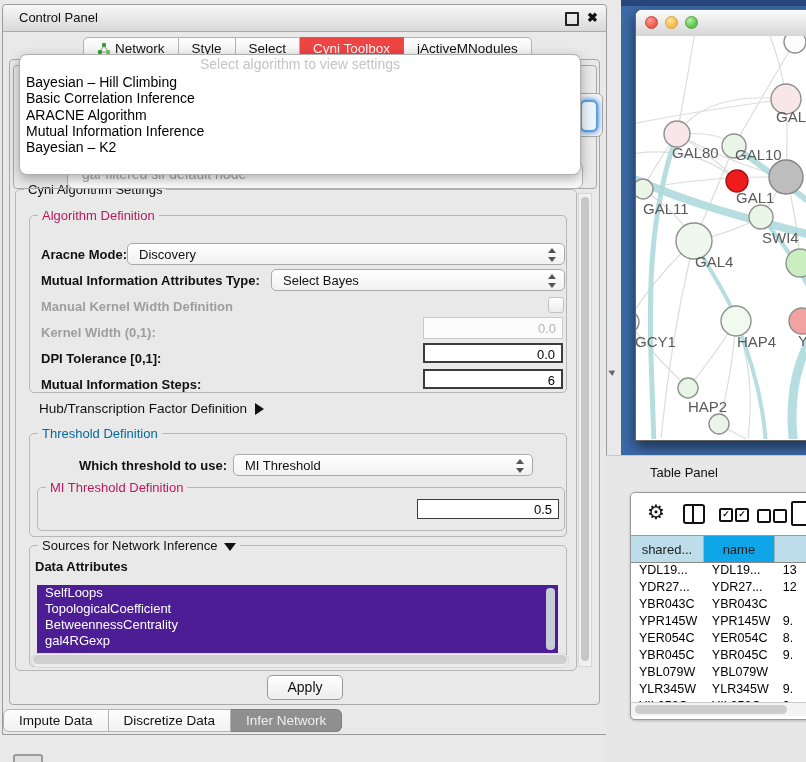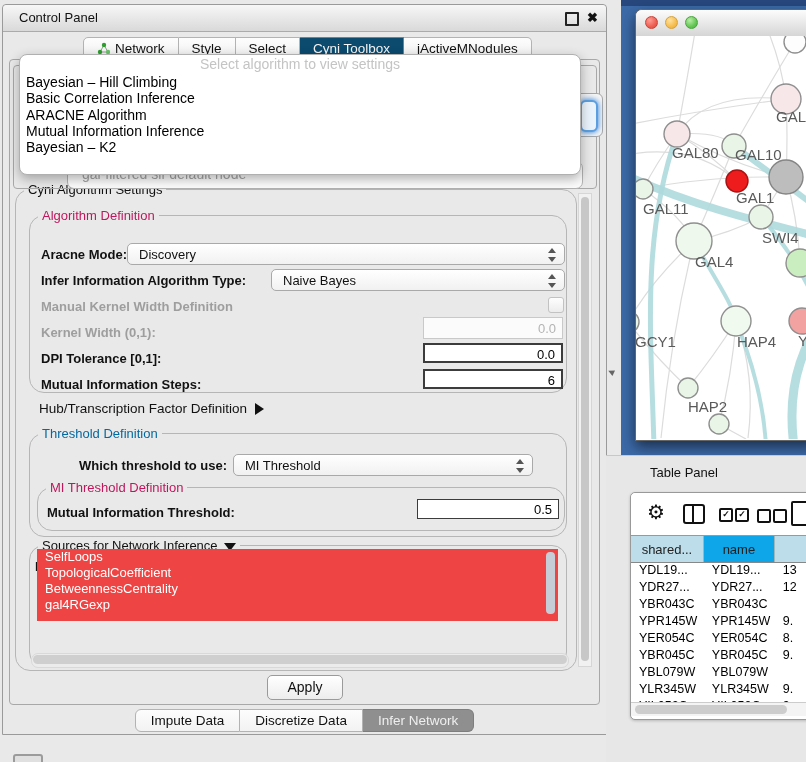--- a/index.html
+++ b/index.html
@@ -12,38 +12,38 @@
                border-bottom:1px solid #ababab;border-radius:4px 4px 0 0}
   #cp-title{left:16px;top:5px;font-size:13px;color:#111}
   .winbtn-float{right:27px;top:7px;width:10px;height:10px;border:2px solid #222;border-radius:1px}
   .winbtn-close{right:8px;top:5px;font-size:13px;font-weight:bold;color:#111;line-height:15px}
   
   #cp-tabs{left:80px;top:32px;display:flex;height:23px}
   .tab{display:flex;align-items:center;gap:5px;padding:0 13px;font-size:13.5px;color:#111;
        background:linear-gradient(#fdfdfd,#f0f0f0);border:1px solid #b3b3b3;border-left:none;white-space:nowrap}
   .tab:first-child{border-left:1px solid #b3b3b3;border-radius:5px 0 0 5px}
   .tab:last-child{border-radius:0 5px 5px 0}
-  .tab.sel{background:#0c4a6e;color:#f5f5f5;border-color:#7e7e7e}
+  .tab.sel{background:#ef4444;color:#f5f5f5;border-color:#7e7e7e}
   
   #cp-content{left:6px;top:54px;width:589px;height:644px;border:1px solid #a8a8a8;border-radius:4px;background:#e9e9e9}
   
   #hidden-group{left:10px;top:60px;width:582px;height:122px;border:1px solid #a8a8a8;border-radius:4px;z-index:4}
   #focus-combo{left:566px;top:88px;width:32px;height:42px;border:1px solid #a6a6a6;border-radius:6px;background:#f4f4f4;z-index:5}
   #focus-combo .glow{position:absolute;right:4px;top:6px;width:14px;height:28px;border:2px solid #5b9fe0;
                      border-radius:6px;background:#eaf2fb;box-shadow:0 0 5px 1px #5a9ae0}
   #ghost-combo{left:64px;top:156px;width:500px;height:26px;border:1px solid #b2b2b2;border-radius:7px;background:#fcfcfc;
                font-size:14px;color:#a3a3a3;line-height:25px;padding-left:14px;z-index:5;white-space:nowrap;overflow:hidden}
   
   #popup{left:16px;top:49px;width:560px;height:119px;background:#fff;border:1px solid #b0b0b0;border-radius:8px;
          box-shadow:0 4px 12px rgba(0,0,0,.3);z-index:50;overflow:hidden}
   #popup .prompt{height:19px;line-height:19px;text-align:center;color:#c4c4c4;font-size:14px}
   #popup .item{height:16.3px;line-height:16.3px;padding-left:6px;font-size:14px;color:#000;white-space:nowrap}
   #popup .item.bold{font-weight:normal}
   
-  .groupbox{position:absolute;border:1px solid #b6b6b6;border-radius:15px}
+  .groupbox{position:absolute;border:1px solid #b6b6b6;border-radius:5px}
   .legend{position:absolute;top:-8px;left:8px;background:#e9e9e9;padding:0 4px;font-size:13px;color:#111;white-space:nowrap}
   .legend.blue{color:#be185d}
   .legend.green{color:#0369a1}
   .lbl{position:absolute;font-size:13px;font-weight:bold;color:#111;white-space:nowrap}
   .lbl.dim{color:#9e9e9e}
   .lbl.plain{font-weight:normal;font-size:13.5px}
   
   .combo{position:absolute;height:22px;background:linear-gradient(#ffffff,#f1f1f1);border:1px solid #a9a9a9;
          border-radius:5px;font-size:13px;color:#111;line-height:21px;padding-left:11px;box-sizing:border-box;white-space:nowrap}
   .combo .caps{position:absolute;right:8px;top:3px;width:9px;height:16px}
@@ -55,32 +55,32 @@
   .field{position:absolute;height:20px;background:#fff;border:2px solid #3c3c3c;font-size:13px;color:#000;
          text-align:right;line-height:20px;padding-right:6px;box-sizing:border-box}
   .field.dis{border:1px solid #c9c9c9;background:#fbfbfb;color:#b4b4b4}
   .checkbox{position:absolute;width:14px;height:14px;border:1px solid #c2c2c2;border-radius:3px;
             background:linear-gradient(#fefefe,#ececec)}
   .arrow-right{display:inline-block;width:0;height:0;border-top:6px solid transparent;border-bottom:6px solid transparent;
                border-left:9px solid #111;margin-left:8px;vertical-align:-2px}
   .arrow-down{display:inline-block;width:0;height:0;border-left:6px solid transparent;border-right:6px solid transparent;
               border-top:8px solid #111;margin-left:6px;vertical-align:-1px}
   
-  #attr-list{left:34px;top:544px;width:521px;height:72px;background:#ef4444;overflow:hidden}
+  #attr-list{left:34px;top:580px;width:521px;height:72px;background:#4c1d95;overflow:hidden}
   #attr-list .aitem{height:16px;line-height:16px;color:#fff;font-size:13px;padding-left:8px;white-space:nowrap}
   #attr-vscroll{position:absolute;right:3px;top:3px;width:9px;height:62px;background:#c6cdd6;border-radius:4px}
   #attr-hscroll{left:28px;top:648px;width:536px;height:13px;background:#ececec;border:1px solid #d9d9d9;border-radius:7px}
   #attr-hscroll .thumb{position:absolute;left:1px;top:1px;right:1px;height:9px;background:#cfcfcf;border-radius:5px}
   
   #set-scroll{left:575px;top:188px;width:14px;height:474px;background:#f1f1f1;border:1px solid #d6d6d6;box-sizing:border-box}
   #set-scroll .thumb{position:absolute;left:2px;top:3px;width:8px;height:464px;background:#c7c7c7;border-radius:4px}
   
   #apply-btn{left:264px;top:670px;width:74px;height:23px;background:linear-gradient(#ffffff,#ededed);
              border:1px solid #9a9a9a;border-radius:5px;font-size:14px;color:#111;text-align:center;line-height:22px}
-  #bottom-tabs{left:0;right:0;top:704px;display:flex;justify-content:center;height:23px}
+  #bottom-tabs{left:0;right:0;top:704px;display:flex;height:23px}
   .btab{display:flex;align-items:center;padding:0 15px;font-size:13.5px;color:#111;background:linear-gradient(#fdfdfd,#f2f2f2);
         border:1px solid #b3b3b3;border-left:none;white-space:nowrap}
   .btab:first-child{border-left:1px solid #b3b3b3;border-radius:6px 0 0 6px}
   .btab:last-child{border-radius:0 6px 6px 0}
   .btab.sel{background:#8f8f8f;color:#efefef;border-color:#7e7e7e}
   
   #splitter-mark{left:608px;top:369px;width:0;height:0;border-top:3px solid transparent;border-bottom:3px solid transparent;
                  border-right:6px solid #666;transform:rotate(25deg)}
   
   #net-bg{left:621px;top:0;width:185px;height:455px;background:#3c6aa8}
@@ -177,23 +177,23 @@
     </div>
 
   <div class="groupbox" style="left:26px;top:210px;width:536px;height:176px">
     <span class="legend blue">Algorithm Definition</span>
   </div>
   <span class="lbl" style="left:38px;top:242px">Aracne Mode:</span>
   <div class="combo" style="left:124px;top:238px;width:438px">
     <span>Discovery</span>
     <span class="caps"></span>
   </div>
-  <span class="lbl" style="left:38px;top:268px">Infer Information Algorithm Type:</span>
+  <span class="lbl" style="left:38px;top:268px">Mutual Information Attributes Type:</span>
   <div class="combo" style="left:268px;top:264px;width:294px">
-    <span>Naive Bayes</span>
+    <span>Select Bayes</span>
     <span class="caps"></span>
   </div>
   <span class="lbl dim" style="left:38px;top:294px">Manual Kernel Width Definition</span>
   <div class="checkbox" style="left:545px;top:292px"></div>
   <span class="lbl dim" style="left:38px;top:320px">Kernel Width (0,1):</span>
   <div class="field dis" style="left:420px;top:312px;width:140px;height:22px;line-height:21px">0.0</div>
   <span class="lbl" style="left:38px;top:346px">DPI Tolerance [0,1]:</span>
   <div class="field" style="left:420px;top:338px;width:140px">0.0</div>
   <span class="lbl" style="left:38px;top:372px">Mutual Information Steps:</span>
   <div class="field" style="left:420px;top:364px;width:140px">6</div>
@@ -204,21 +204,20 @@
     <span class="legend green">Threshold Definition</span>
   </div>
   <span class="lbl" style="left:76px;top:453px">Which threshold to use:</span>
   <div class="combo" style="left:230px;top:449px;width:300px">
     <span>MI Threshold</span>
     <span class="caps"></span>
   </div>
   <div class="groupbox" style="left:34px;top:482px;width:526px;height:42px">
     <span class="legend blue">MI Threshold Definition</span>
   </div>
-  <span class="lbl" style="left:44px;top:500px">Mutual Information Threshold:</span>
   <div class="field" style="left:414px;top:494px;width:142px;border-width:1.5px">0.5</div>
 
   <div class="groupbox" style="left:26px;top:540px;width:536px;height:120px">
     <span class="legend"><span>Sources for Network Inference</span><span class="arrow-down"></span></span>
   </div>
   <span class="lbl" style="left:32px;top:554px">Data Attributes</span>
   <div class="abs" id="attr-list">
 
   <div class="aitem">SelfLoops</div>
       <div class="aitem">TopologicalCoefficient</div>

